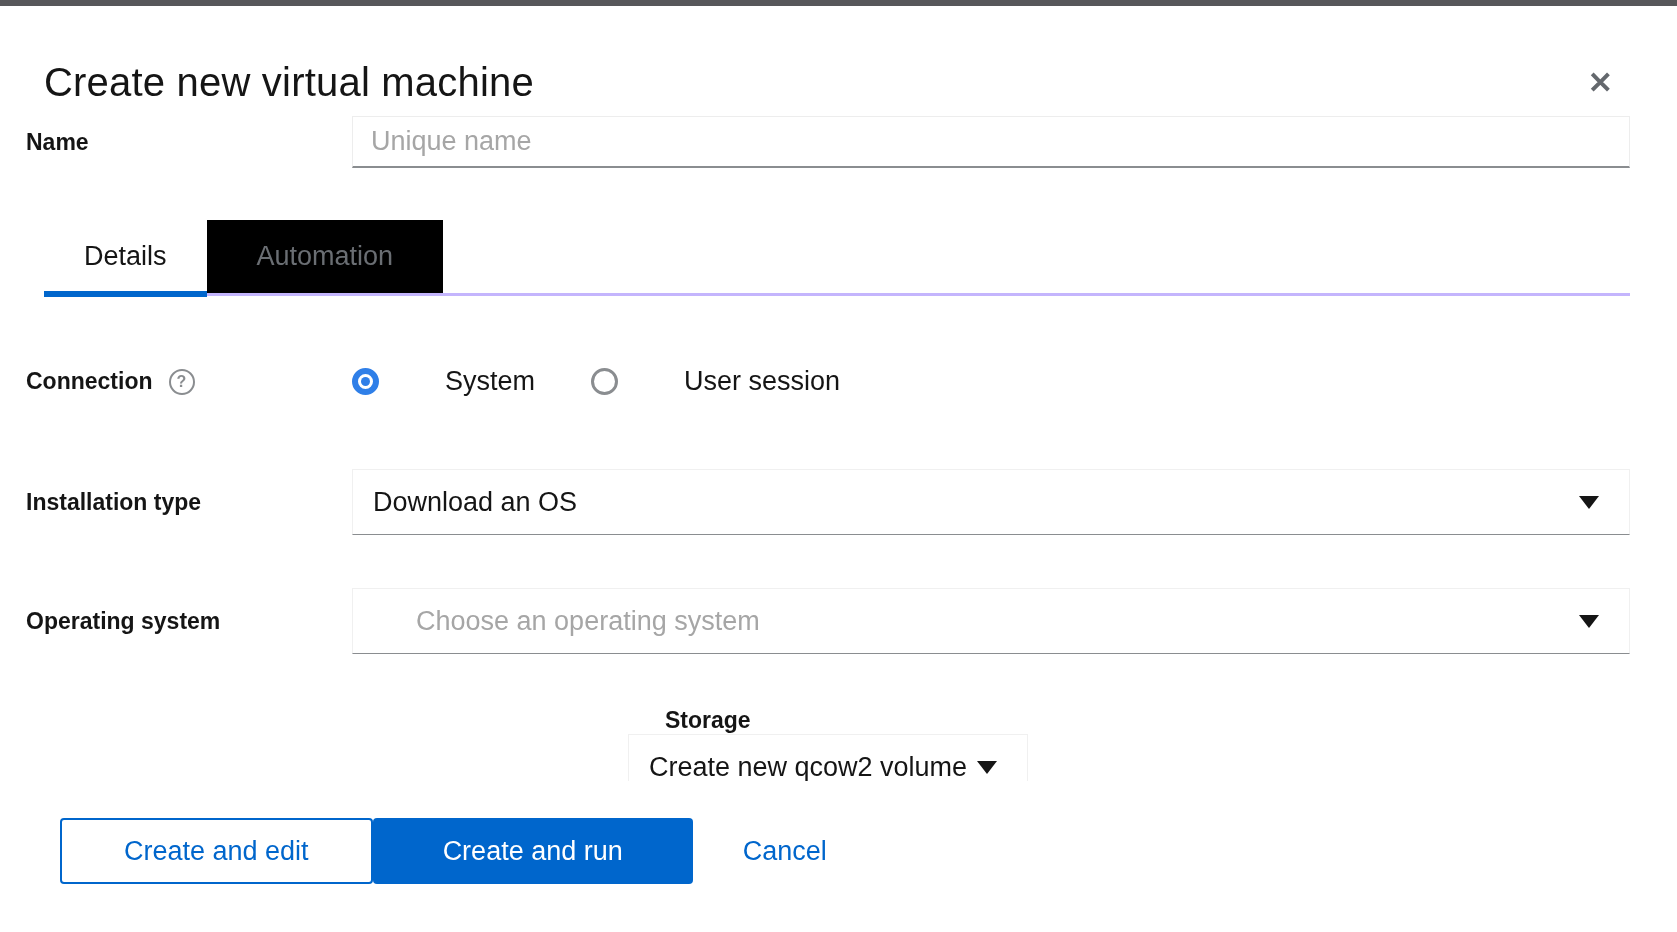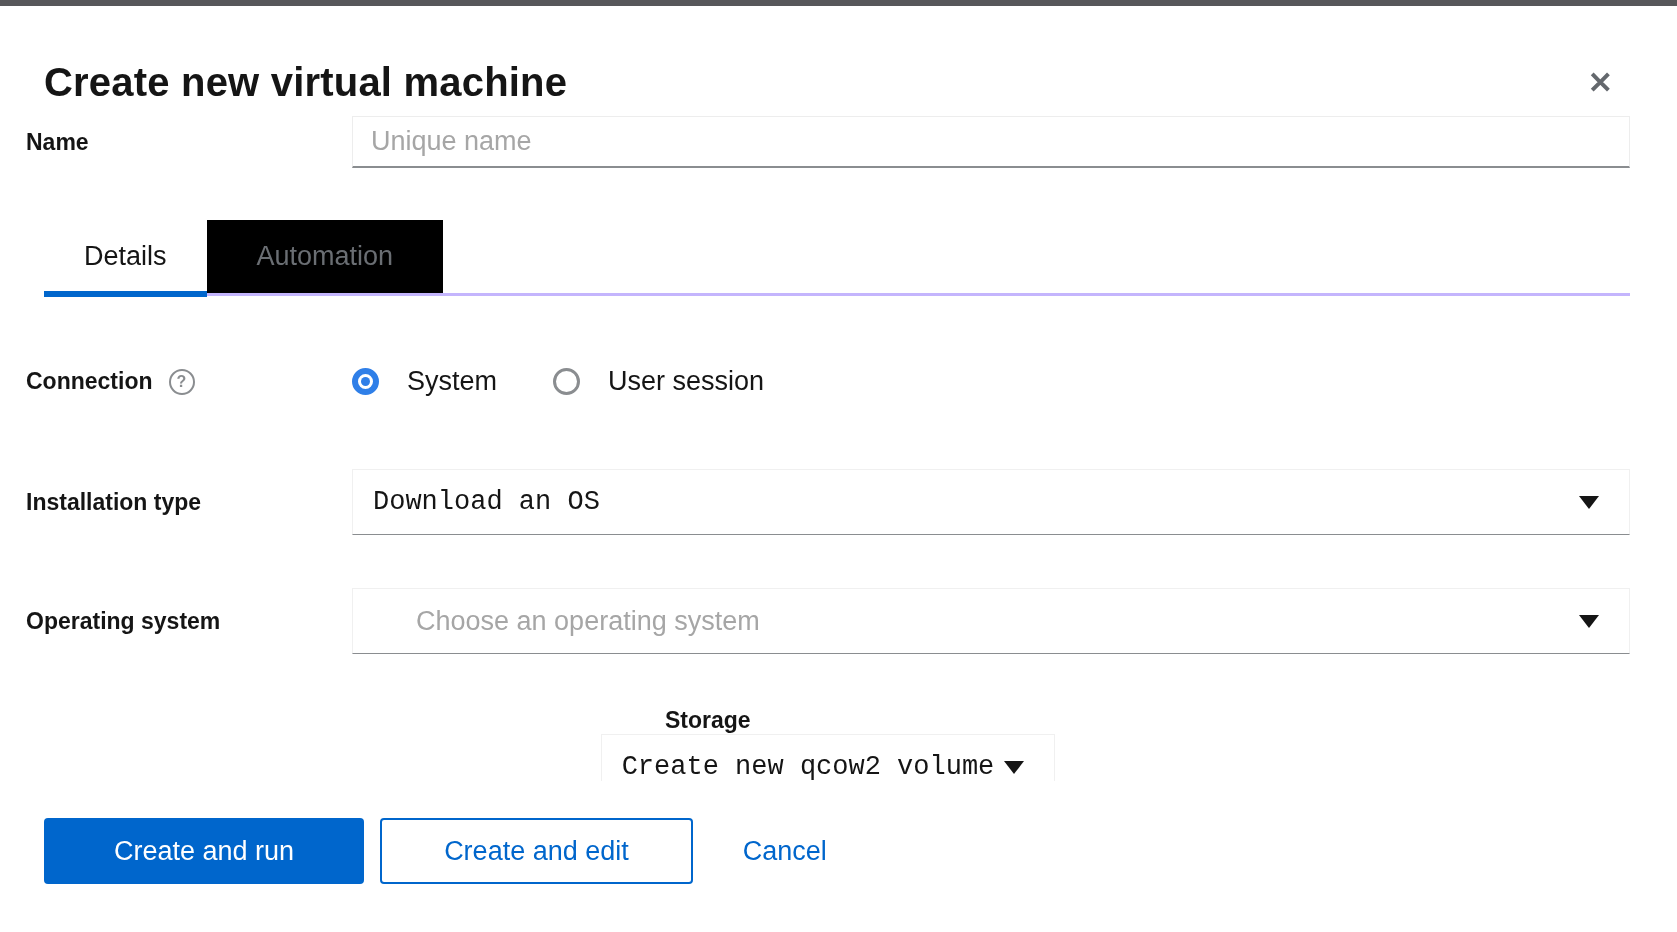--- a/index.html
+++ b/index.html
@@ -9,21 +9,21 @@
     background: #ffffff;
     color: #151515;
     position: relative;
   }
 
   .topbar { height: 6px; width: 100%; background: #57575a; }
 
   .modal-body { height: 775px; overflow: hidden; position: relative; }
 
   .dialog-header { padding: 50px 47px 0 44px; position: relative; }
-  .dialog-title { font-size: 40px; font-weight: 700; letter-spacing: 0.2px; color: #151515; line-height: 52px; }
+  .dialog-title { font-size: 40px; font-weight: 400; letter-spacing: 0.2px; color: #151515; line-height: 52px; }
   .close-btn {
     position: absolute; top: 62px; right: 64px;
     font-size: 30px; font-weight: 700; color: #64686d;
     background: none; border: none; cursor: pointer; line-height: 30px;
   }
 
   .form-row { display: flex; align-items: center; padding: 0 47px 0 26px; border-radius: 23px; }
   .row-label-col { width: 326px; flex: none; display: flex; align-items: center; }
   .row-field-col { flex: 1; min-width: 0; }
   .field-label { font-size: 23px; font-weight: 700; color: #151515; }
@@ -53,21 +53,21 @@
   .tab-inactive { color: #6a6e73; background: #000000; padding: 0 50px; }
 
   .row-connection { margin-top: 70px; }
   .help-icon {
     display: inline-flex; align-items: center; justify-content: center;
     width: 26px; height: 26px; border-radius: 50%;
     border: 2px solid #8a8d90; color: #8a8d90;
     font-size: 16px; font-weight: 700; margin-left: 16px; cursor: pointer;
   }
   .radio-group { display: flex; align-items: center; }
-  .radio-option { display: flex; align-items: center; cursor: pointer; }
+  .radio-option { display: flex; align-items: center; cursor: pointer; gap: 38px; }
   .radio-option + .radio-option { margin-left: 56px; }
   .radio-circle { width: 27px; height: 27px; border-radius: 50%; flex: none; position: relative; background: #fff; }
   .radio-checked { border: 6px solid #2f7fe8; }
   .radio-checked::before {
     content: ""; position: absolute; left: 50%; top: 50%;
     width: 9px; height: 9px; margin: -4.5px 0 0 -4.5px;
     border-radius: 50%; background: #2f7fe8;
   }
   .radio-unchecked { border: 3px solid #8a8d90; }
   .radio-text { font-size: 27px; color: #151515; margin-left: 28px; }
@@ -75,21 +75,21 @@
   .row-installation { margin-top: 72px; }
   .row-os { margin-top: 53px; }
   .row-storage { margin-top: 53px; flex-direction: column; }
 
   .select-box {
     width: 100%; height: 66px; background: #fff;
     border: 1px solid #f0f0f0; border-bottom: 1px solid #8a8d90;
     display: flex; align-items: center; padding: 0 60px 0 20px;
     position: relative; cursor: pointer;
   }
-  .select-value { font-size: 27px; color: #151515; white-space: nowrap; font-family: Liberation Mono, monospace; }
+  .select-value { font-size: 27px; color: #151515; white-space: nowrap; }
   .select-placeholder { font-size: 27px; color: #a6a6a6; white-space: nowrap; margin-left: 43px; }
   .caret-down {
     position: absolute; right: 30px; top: 50%; margin-top: -6px;
     width: 0; height: 0;
     border-left: 10px solid transparent; border-right: 10px solid transparent;
     border-top: 13px solid #151515;
   }
 
   .modal-footer { margin-top: 37px; padding: 0 44px; display: flex; align-items: center; }
   .btn {
@@ -184,16 +184,16 @@
       <div class="select-box">
         <span class="select-value">Create new qcow2 volume</span>
         <span class="caret-down"></span>
       </div>
     </div>
   </div>
 
 </div>
 
 <div class="modal-footer">
+  <button class="btn btn-secondary">Create and edit</button>
   <button class="btn btn-primary">Create and run</button>
-  <button class="btn btn-secondary">Create and edit</button>
   <button class="btn-link">Cancel</button>
 </div>
 
 </body></html>

